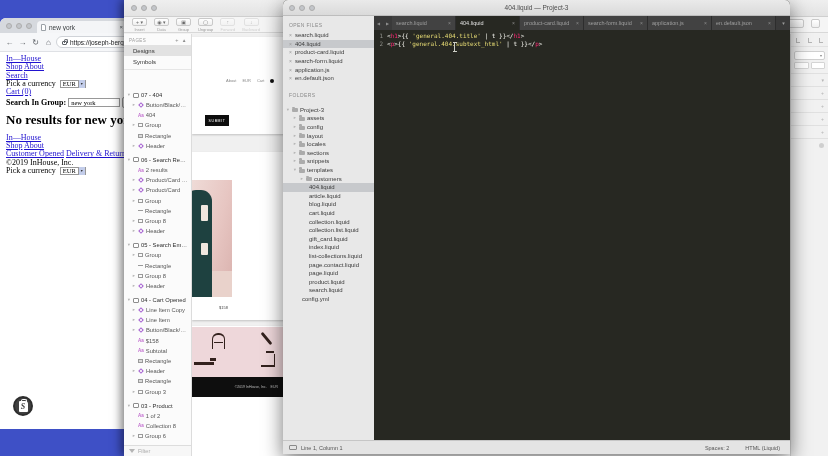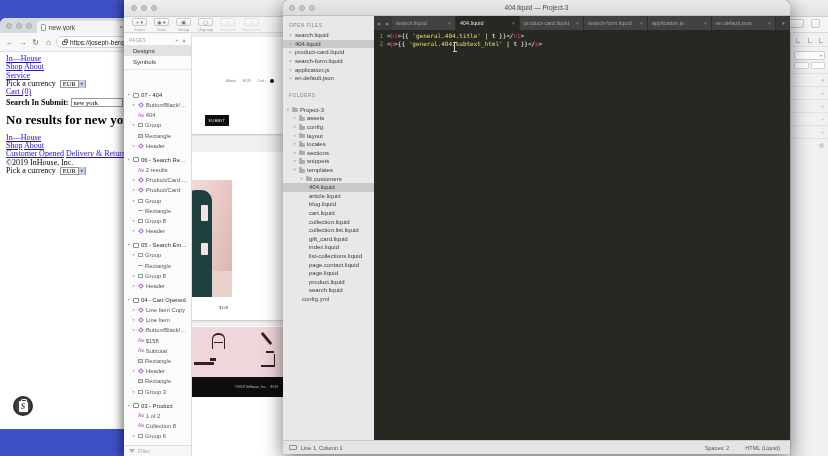--- a/index.html
+++ b/index.html
@@ -184,31 +184,31 @@
         <span class="lock" data-interactable="false"></span>
         <span class="url-text" data-interactable="false">https://joseph-berg</span>
       </div>
     </div>
     <div class="b-content" data-interactable="false">
       <div class="b-line"><a class="blink" data-interactable="true">In—House</a></div>
       <div class="b-line">
         <a class="blink" data-interactable="true">Shop</a>
         <a class="blink" data-interactable="true">About</a>
       </div>
-      <div class="b-line"><a class="blink" data-interactable="true">Service</a></div>
+      <div class="b-line"><a class="blink" data-interactable="true">Search</a></div>
       <div class="b-line">
         <span data-interactable="false">Pick a currency</span>
         <span class="cur-sel" data-interactable="true">
             <span class="cur-val" data-interactable="false">EUR</span>
             <span class="cur-btn" data-interactable="false">▾</span>
           </span>
       </div>
       <div class="b-line"><a class="blink" data-interactable="true">Cart (0)</a></div>
       <div class="search-row">
-        <span class="search-label" data-interactable="false">Search In Submit:</span>
+        <span class="search-label" data-interactable="false">Search In Group:</span>
         <input class="srch" data-interactable="true" value="new york" style="">
         <button class="submit" data-interactable="true">Submit</button>
       </div>
       <h1 class="noresults" data-interactable="false">No results for new york</h1>
       <div class="b-line"><a class="blink" data-interactable="true">In—House</a></div>
       <div class="b-line">
         <a class="blink" data-interactable="true">Shop</a>
         <a class="blink" data-interactable="true">About</a>
       </div>
       <div class="b-line" data-interactable="false"><a class="blink" data-interactable="true">Customer Opened</a> <a class="blink" data-interactable="true">Delivery &amp; Returns</a> <a class="blink" data-interactable="true">Privacy</a></div>

